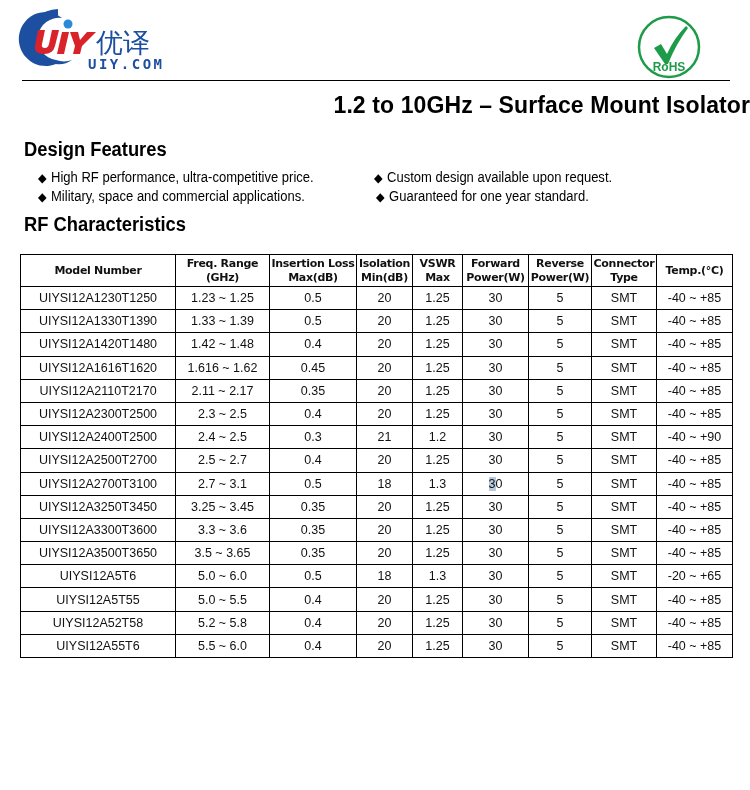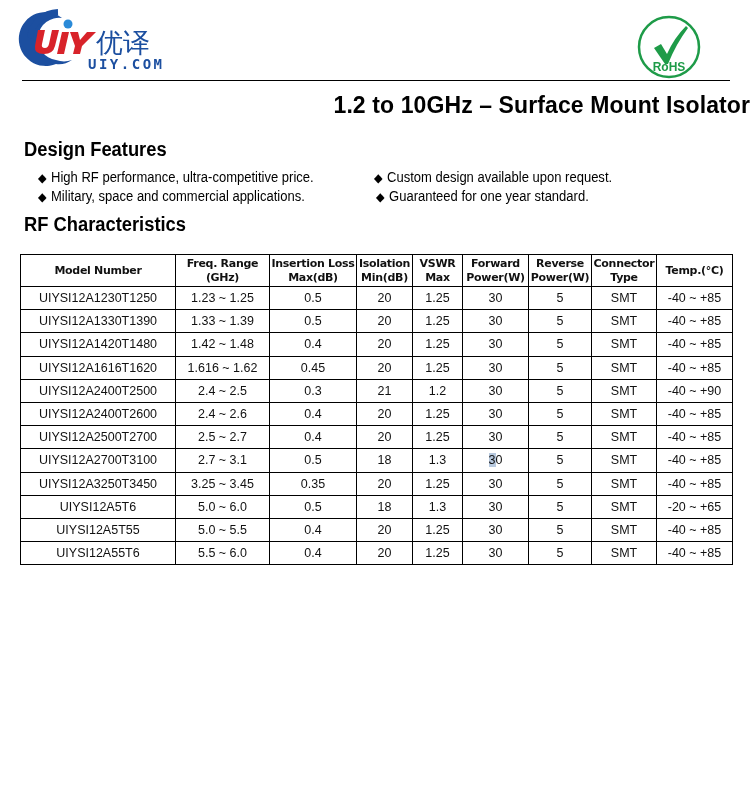--- a/index.html
+++ b/index.html
@@ -141,42 +141,53 @@
         <td>1.616 ~ 1.62</td>
         <td>0.45</td>
         <td>20</td>
         <td>1.25</td>
         <td>30</td>
         <td>5</td>
         <td>SMT</td>
         <td>-40 ~ +85</td>
       </tr>
       <tr>
+        <td>UIYSI12A2110T2170</td>
+        <td>2.11 ~ 2.17</td>
+        <td>0.35</td>
+        <td>20</td>
+        <td>1.25</td>
+        <td>30</td>
+        <td>5</td>
+        <td>SMT</td>
+        <td>-40 ~ +85</td>
+      </tr>
+      <tr>
+        <td>UIYSI12A2300T2500</td>
+        <td>2.3 ~ 2.5</td>
+        <td>0.4</td>
+        <td>20</td>
+        <td>1.25</td>
+        <td>30</td>
+        <td>5</td>
+        <td>SMT</td>
+        <td>-40 ~ +85</td>
+      </tr>
+      <tr>
         <td>UIYSI12A2400T2500</td>
         <td>2.4 ~ 2.5</td>
         <td>0.3</td>
         <td>21</td>
         <td>1.2</td>
         <td>30</td>
         <td>5</td>
         <td>SMT</td>
         <td>-40 ~ +90</td>
       </tr>
       <tr>
-        <td>UIYSI12A2400T2600</td>
-        <td>2.4 ~ 2.6</td>
-        <td>0.4</td>
-        <td>20</td>
-        <td>1.25</td>
-        <td>30</td>
-        <td>5</td>
-        <td>SMT</td>
-        <td>-40 ~ +85</td>
-      </tr>
-      <tr>
         <td>UIYSI12A2500T2700</td>
         <td>2.5 ~ 2.7</td>
         <td>0.4</td>
         <td>20</td>
         <td>1.25</td>
         <td>30</td>
         <td>5</td>
         <td>SMT</td>
         <td>-40 ~ +85</td>
       </tr>
@@ -196,20 +207,42 @@
         <td>3.25 ~ 3.45</td>
         <td>0.35</td>
         <td>20</td>
         <td>1.25</td>
         <td>30</td>
         <td>5</td>
         <td>SMT</td>
         <td>-40 ~ +85</td>
       </tr>
       <tr>
+        <td>UIYSI12A3300T3600</td>
+        <td>3.3 ~ 3.6</td>
+        <td>0.35</td>
+        <td>20</td>
+        <td>1.25</td>
+        <td>30</td>
+        <td>5</td>
+        <td>SMT</td>
+        <td>-40 ~ +85</td>
+      </tr>
+      <tr>
+        <td>UIYSI12A3500T3650</td>
+        <td>3.5 ~ 3.65</td>
+        <td>0.35</td>
+        <td>20</td>
+        <td>1.25</td>
+        <td>30</td>
+        <td>5</td>
+        <td>SMT</td>
+        <td>-40 ~ +85</td>
+      </tr>
+      <tr>
         <td>UIYSI12A5T6</td>
         <td>5.0 ~ 6.0</td>
         <td>0.5</td>
         <td>18</td>
         <td>1.3</td>
         <td>30</td>
         <td>5</td>
         <td>SMT</td>
         <td>-20 ~ +65</td>
       </tr>
@@ -218,20 +251,31 @@
         <td>5.0 ~ 5.5</td>
         <td>0.4</td>
         <td>20</td>
         <td>1.25</td>
         <td>30</td>
         <td>5</td>
         <td>SMT</td>
         <td>-40 ~ +85</td>
       </tr>
       <tr>
+        <td>UIYSI12A52T58</td>
+        <td>5.2 ~ 5.8</td>
+        <td>0.4</td>
+        <td>20</td>
+        <td>1.25</td>
+        <td>30</td>
+        <td>5</td>
+        <td>SMT</td>
+        <td>-40 ~ +85</td>
+      </tr>
+      <tr>
         <td>UIYSI12A55T6</td>
         <td>5.5 ~ 6.0</td>
         <td>0.4</td>
         <td>20</td>
         <td>1.25</td>
         <td>30</td>
         <td>5</td>
         <td>SMT</td>
         <td>-40 ~ +85</td>
       </tr>

